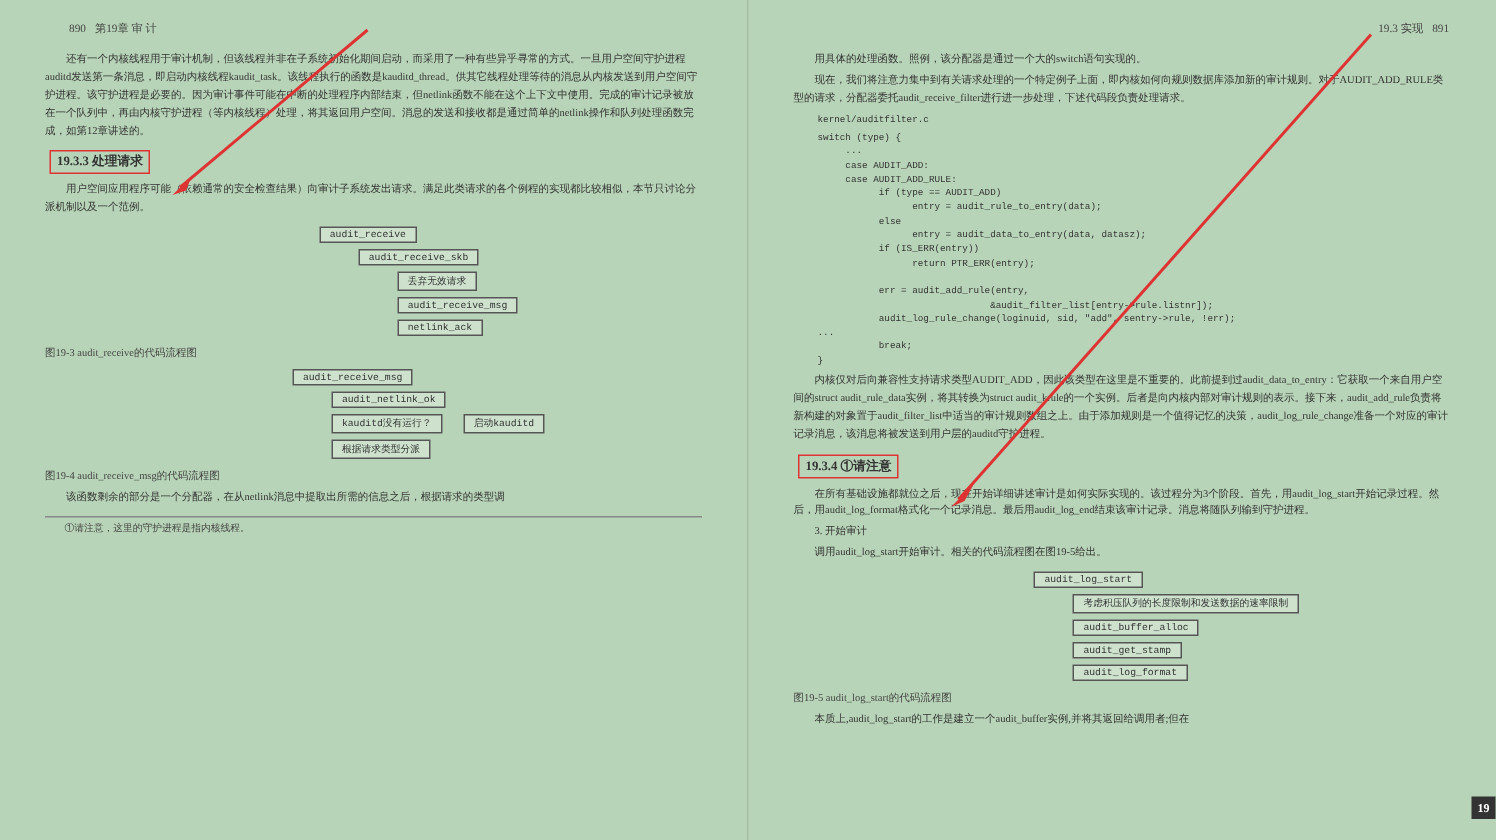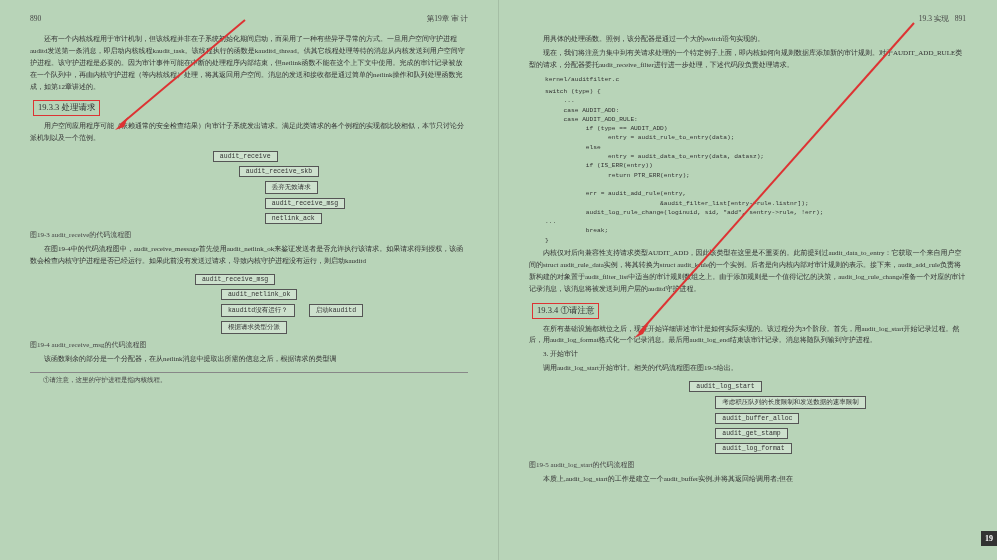--- a/index.html
+++ b/index.html
@@ -21,33 +21,33 @@
     box-sizing: border-box;
     position: relative;
   }
   .page.right { border-left: 1px solid rgba(0,0,0,0.1); }
   .header-row {
     display: flex;
     font-size: 7.5px;
     color: #444;
     margin-bottom: 10px;
   }
-  .header-row.left { justify-content: space-between; gap: 6px; }
+  .header-row.left { justify-content: flex-start; gap: 6px; margin-left: 16px; }
   .header-row.right-h { justify-content: flex-end; gap: 6px; }
   .header-num { }
   .para {
     line-height: 1.7;
     text-indent: 2em;
     margin: 2px 0;
     color: #333;
   }
   .section-title {
     font-size: 8.5px;
     color: #333;
-    font-weight: normal;
+    font-weight: bold;
     margin: 6px 0 4px 0;
     padding: 1px 3px;
   }
   .section-box {
     border: 1.5px solid #d33;
     display: inline-block;
     padding: 1px 4px;
   }
   .diagram {
     display: flex;
@@ -139,21 +139,20 @@
     <div class="diagram-nodes">
       <div class="node">audit_receive</div>
       <div class="node indent1">audit_receive_skb</div>
       <div class="node indent2">丢弃无效请求</div>
       <div class="node indent2">audit_receive_msg</div>
       <div class="node indent2">netlink_ack</div>
     </div>
   </div>
   <div class="caption">图19-3 audit_receive的代码流程图</div>
 
-  <p class="para">在图19-4中的代码流程图中，audit_receive_message首先使用audit_netlink_ok来鉴证发送者是否允许执行该请求。如果请求得到授权，该函数会检查内核守护进程是否已经运行。如果此前没有发送过请求，导致内核守护进程没有运行，则启动kauditd</p>
 
   <div class="diagram">
     <div class="diagram-nodes">
       <div class="node">audit_receive_msg</div>
       <div class="node indent1">audit_netlink_ok</div>
       <div class="node-row indent1">
         <div class="node">kauditd没有运行？</div>
         <div class="node">启动kauditd</div>
       </div>
       <div class="node indent1">根据请求类型分派</div>

